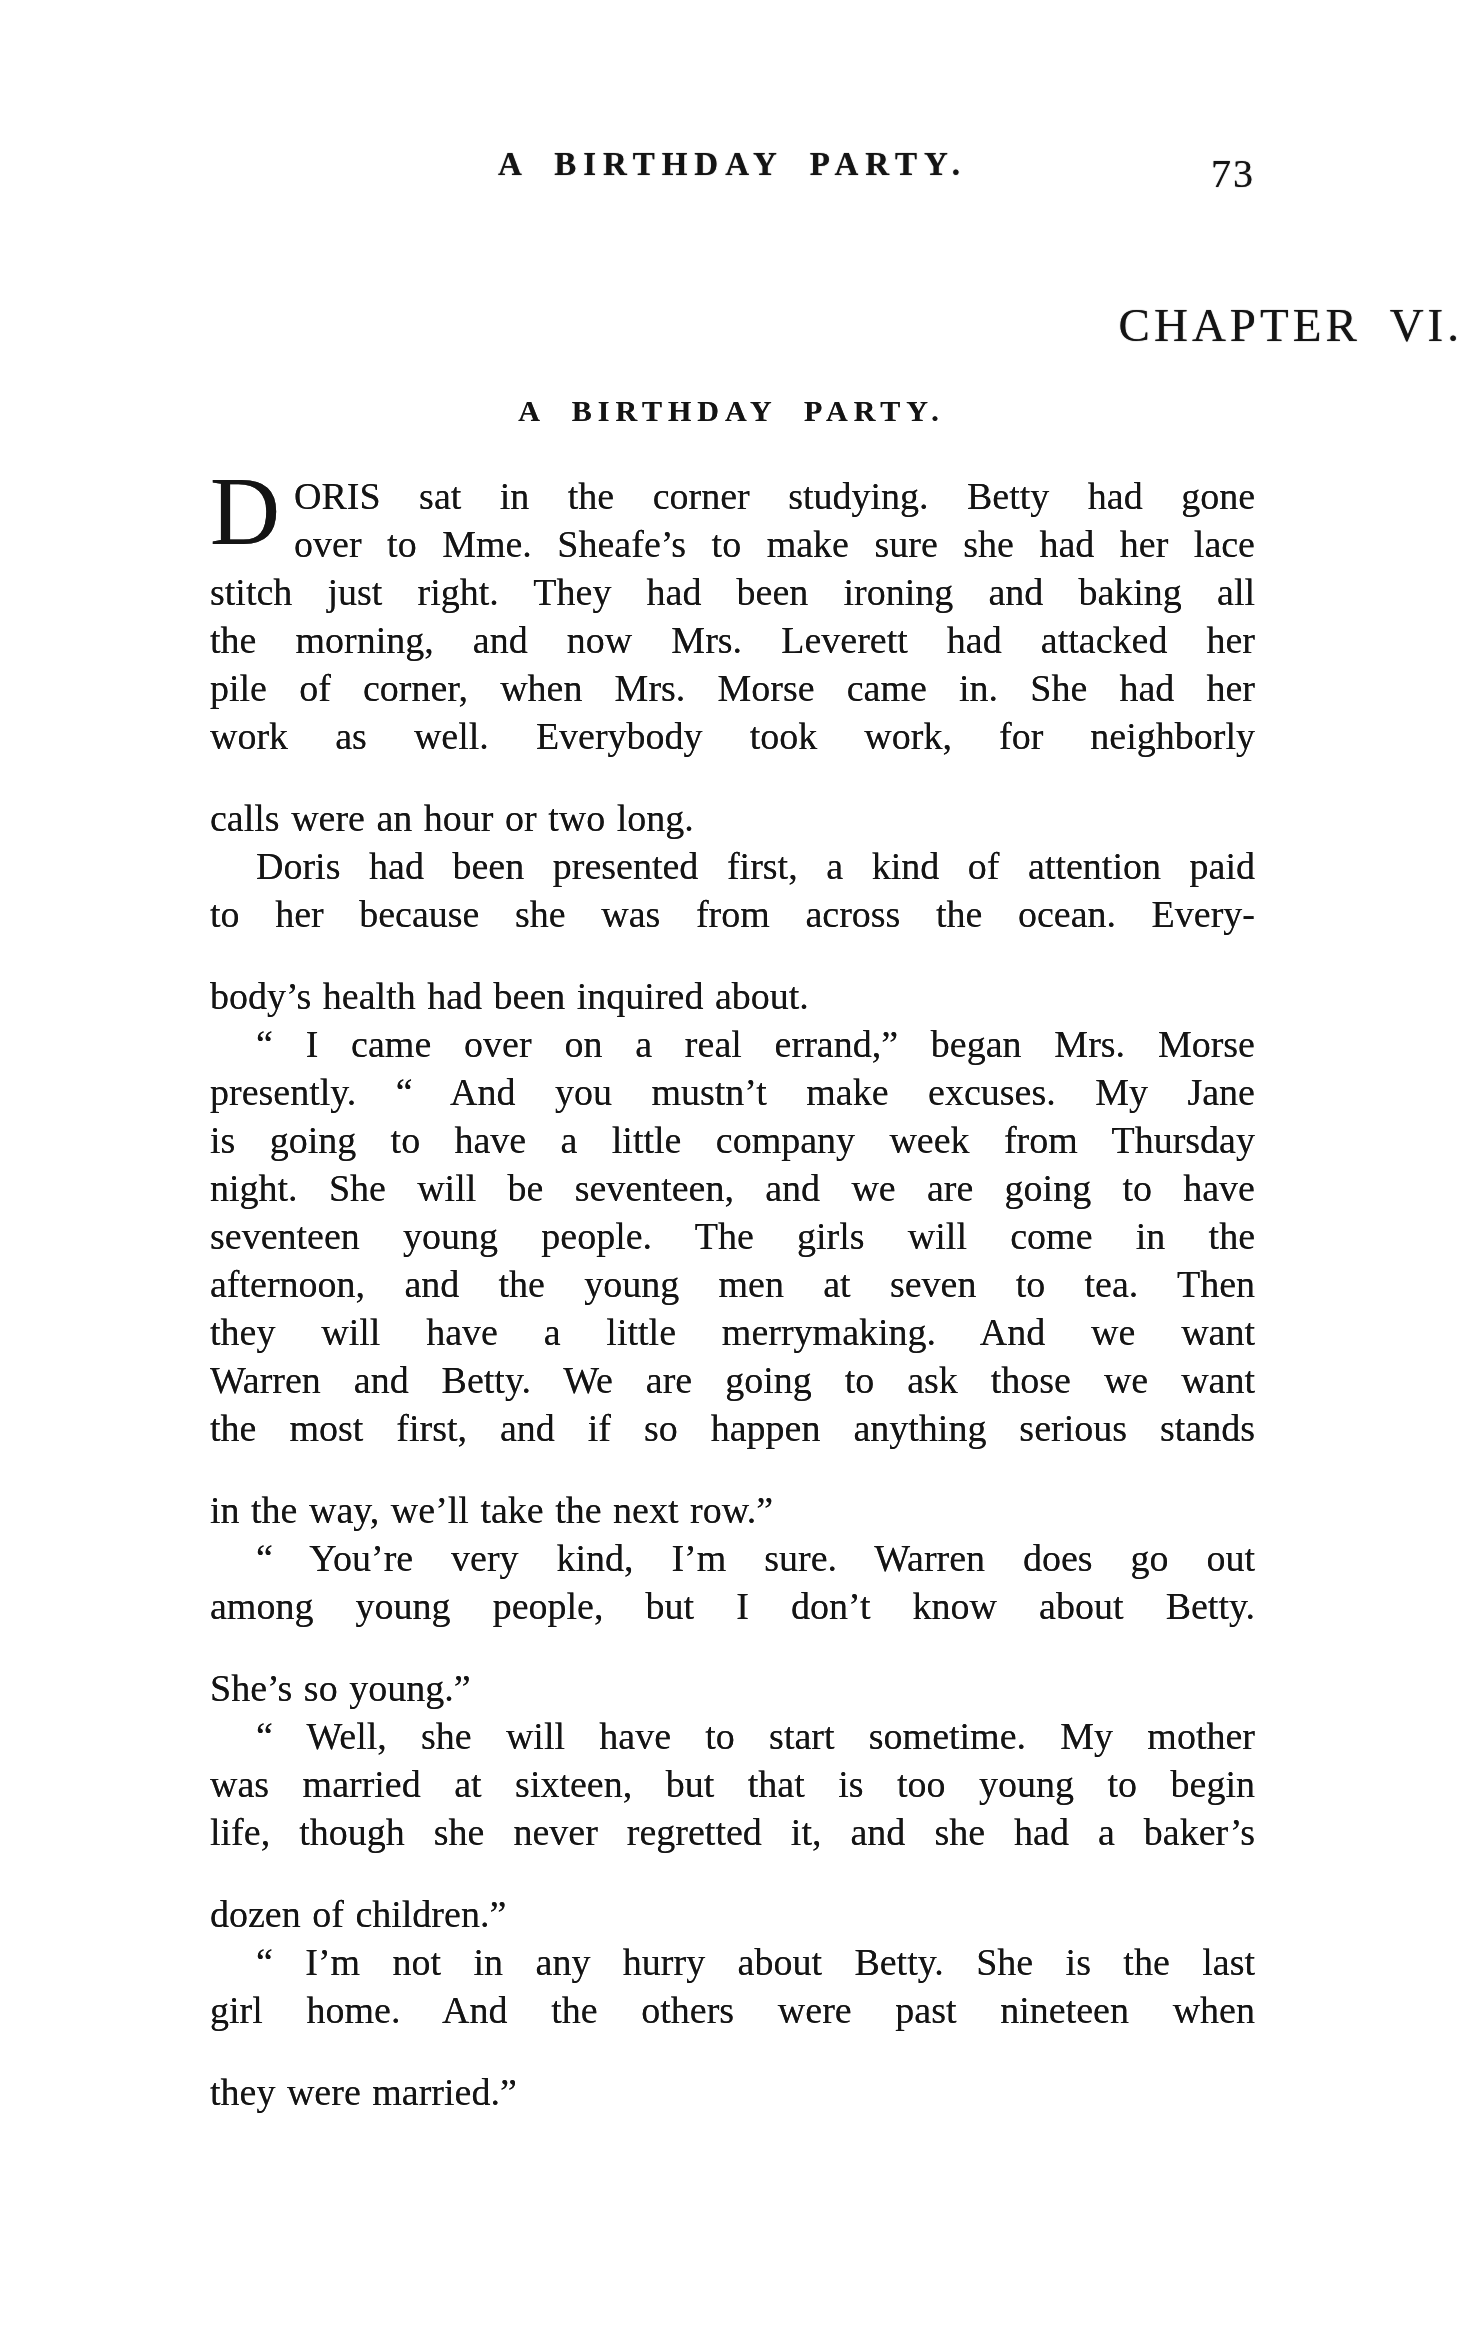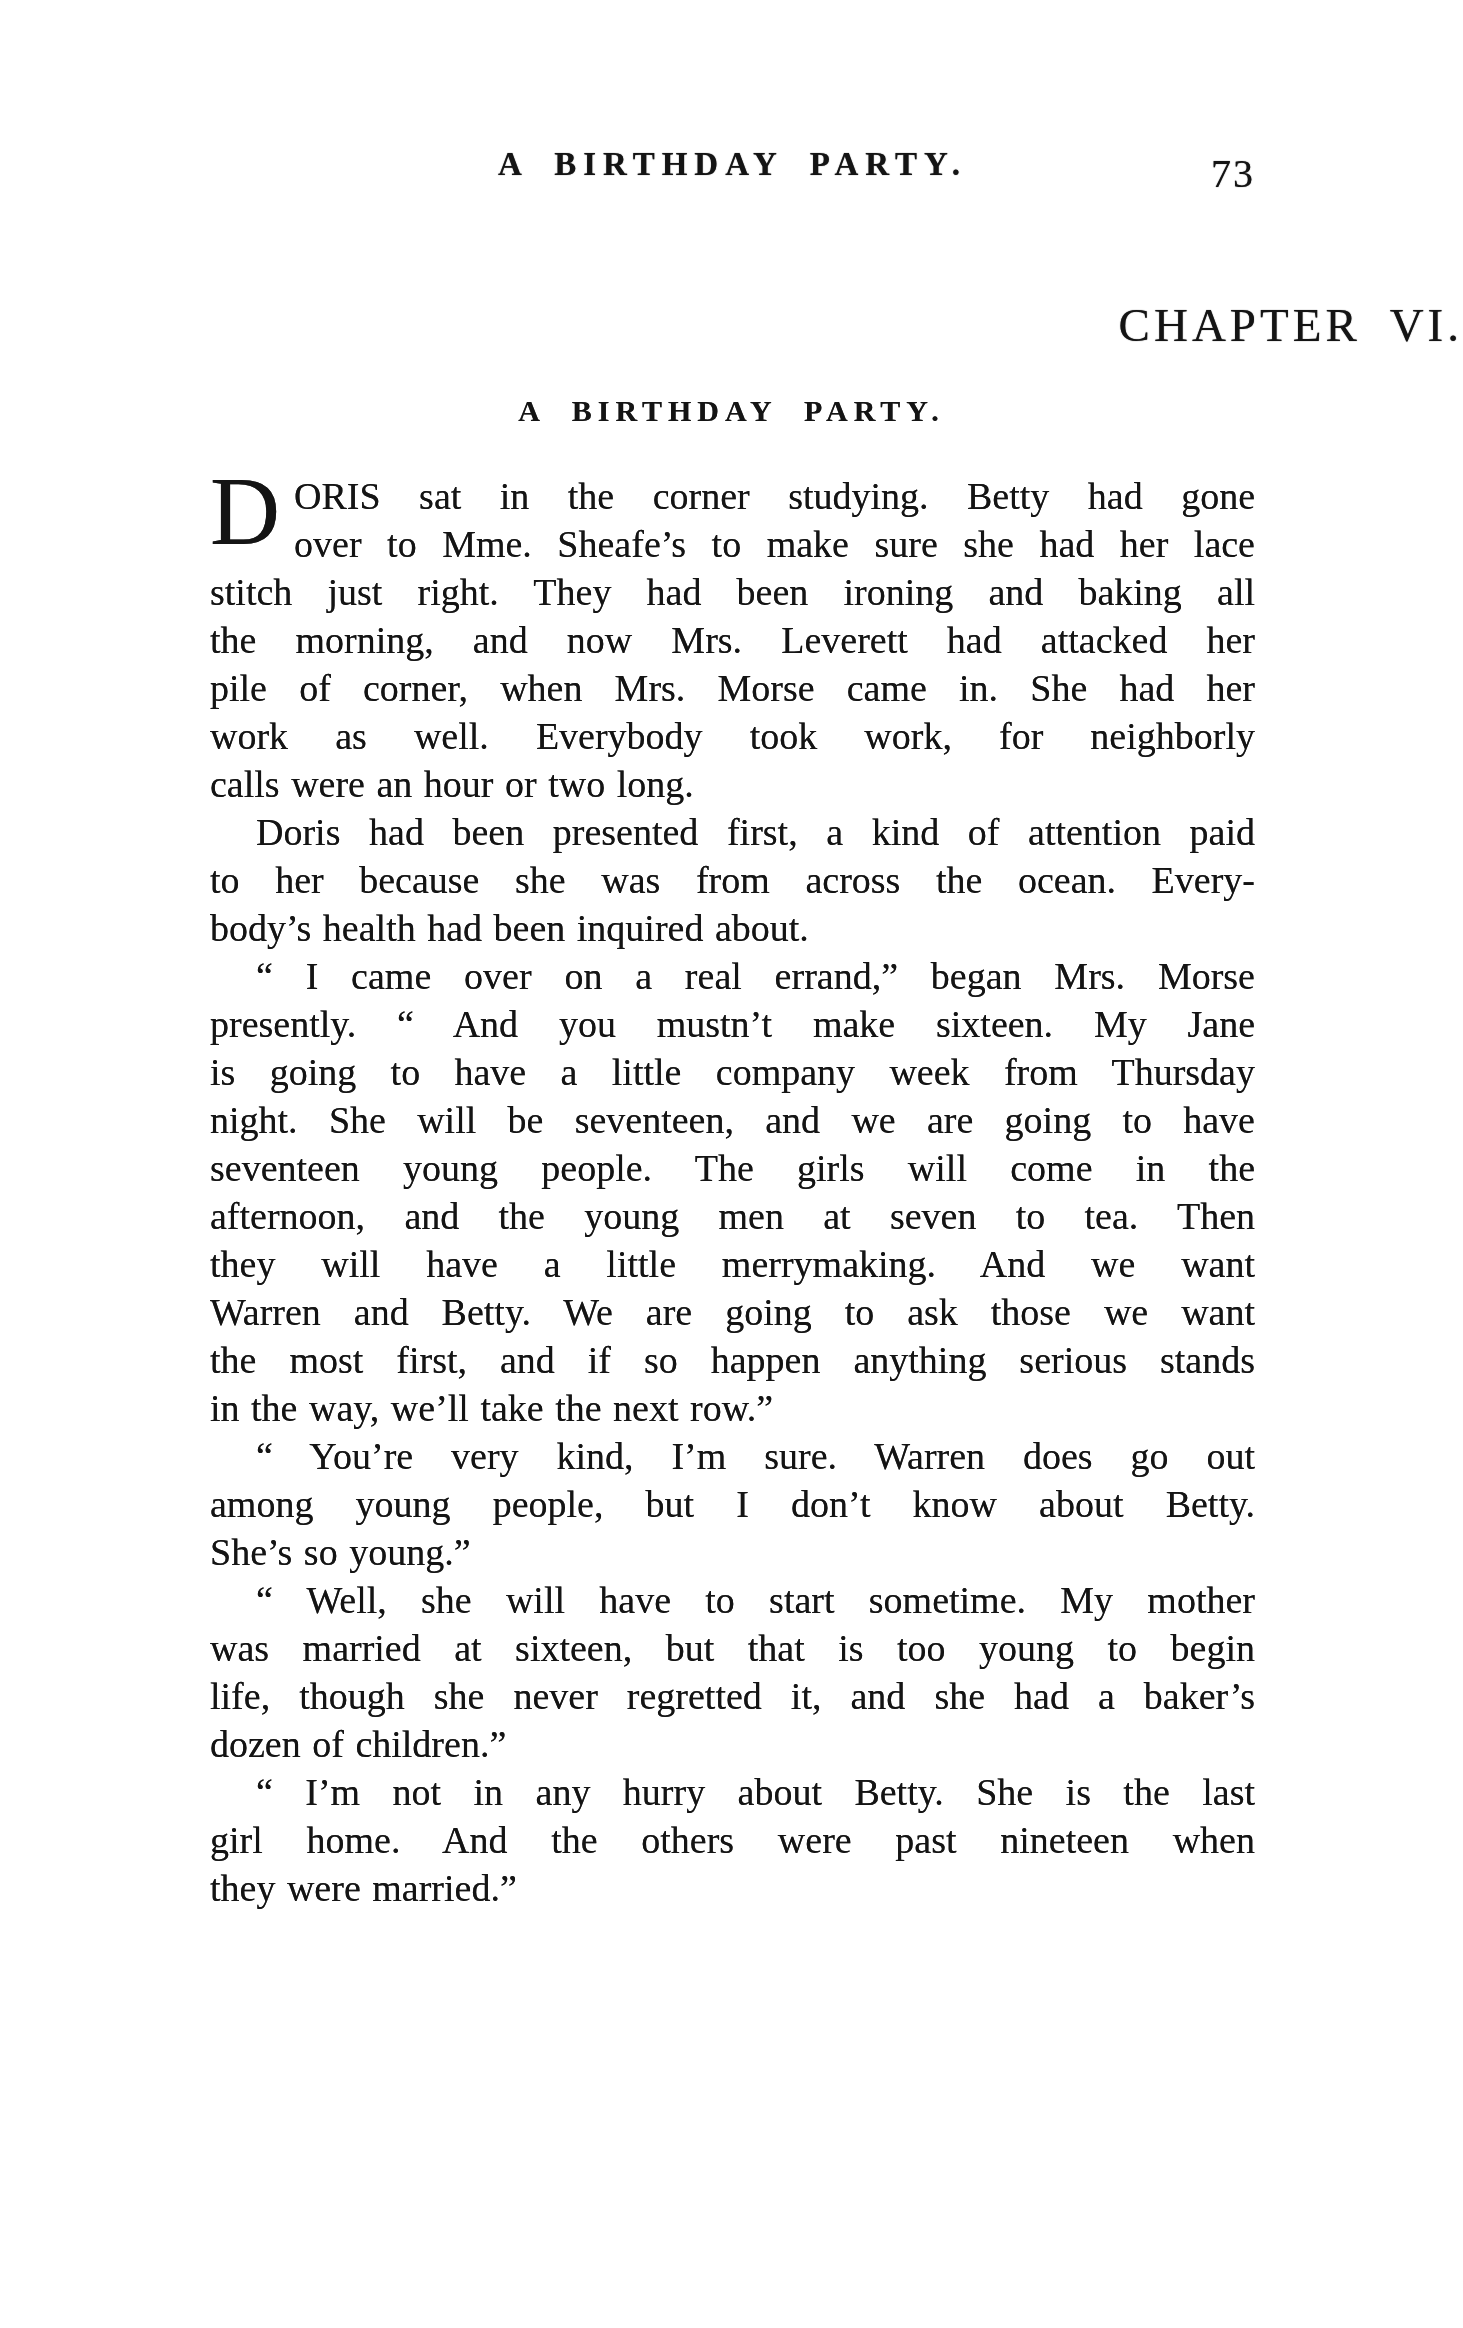--- a/index.html
+++ b/index.html
@@ -79,21 +79,21 @@
     line-height: 48px;
     text-shadow: 0 0 0.6px rgba(20,20,20,0.8);
   }
   .paragraph { margin: 0; }
   .line {
     text-align: justify;
     text-align-last: justify;
     word-spacing: 2px;
     white-space: normal;
   }
-  .line.last { text-align-last: left; }
+  .line.last { text-align-last: left; margin-top: 34px; }
   .line.first { text-indent: 46px; }
   .drop-cap {
     float: left;
     font-size: 97px;
     line-height: 76px;
     height: 78px;
     margin: 2px 14px 0 0;
     font-weight: 400;
   }
 </style>
@@ -121,21 +121,21 @@
         <div class="line">work as well.  Everybody took work, for neighborly</div>
         <div class="line last">calls were an hour or two long.</div>
       </div>
       <div class="paragraph">
         <div class="line first">Doris had been presented first, a kind of attention paid</div>
         <div class="line">to her because she was from across the ocean.  Every-</div>
         <div class="line last">body’s health had been inquired about.</div>
       </div>
       <div class="paragraph">
         <div class="line first">“ I came over on a real errand,” began Mrs. Morse</div>
-        <div class="line">presently.  “ And you mustn’t make sixteen.  My Jane</div>
+        <div class="line">presently.  “ And you mustn’t make excuses.  My Jane</div>
         <div class="line">is going to have a little company week from Thursday</div>
         <div class="line">night.  She will be seventeen, and we are going to have</div>
         <div class="line">seventeen young people.  The girls will come in the</div>
         <div class="line">afternoon, and the young men at seven to tea.  Then</div>
         <div class="line">they will have a little merrymaking.  And we want</div>
         <div class="line">Warren and Betty.  We are going to ask those we want</div>
         <div class="line">the most first, and if so happen anything serious stands</div>
         <div class="line last">in the way, we’ll take the next row.”</div>
       </div>
       <div class="paragraph">

